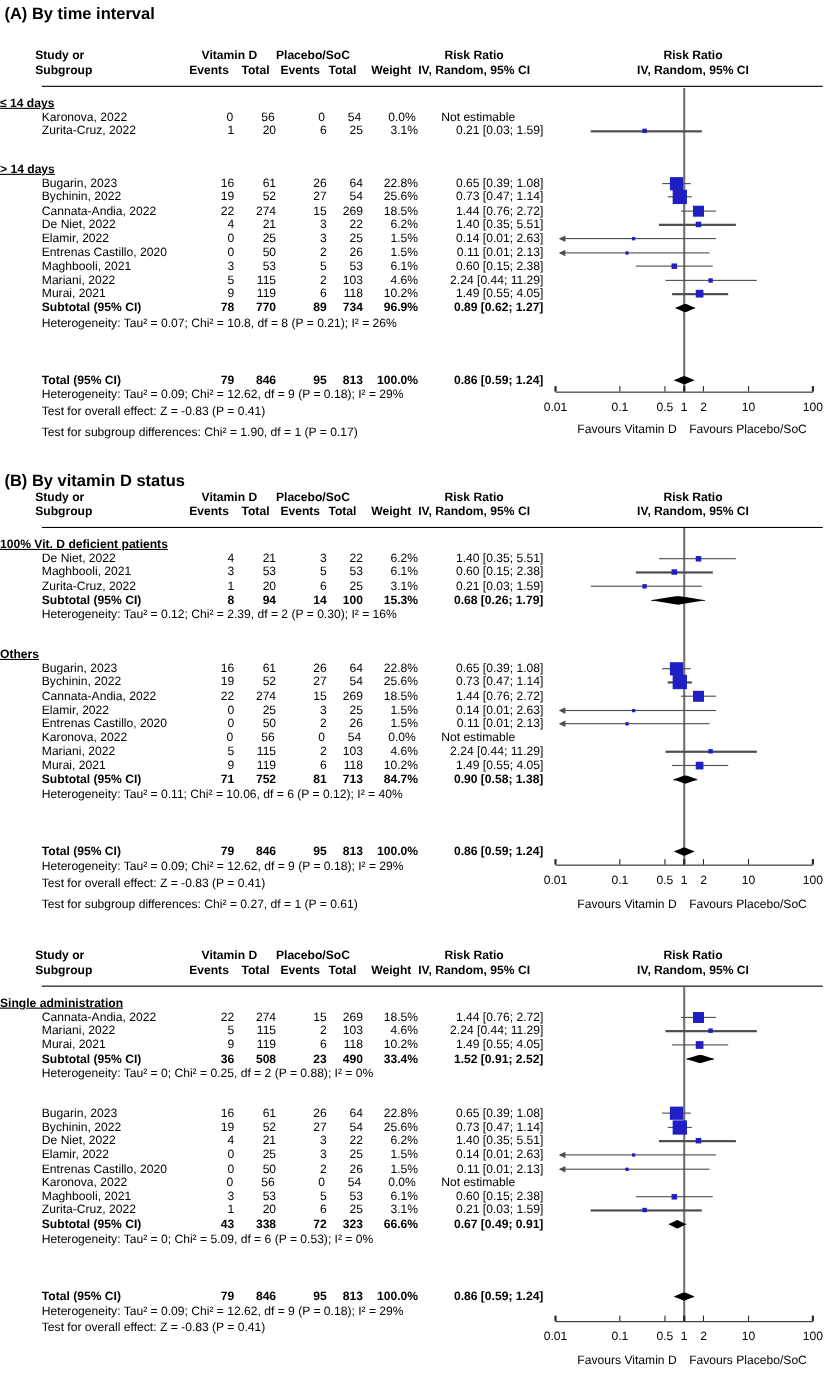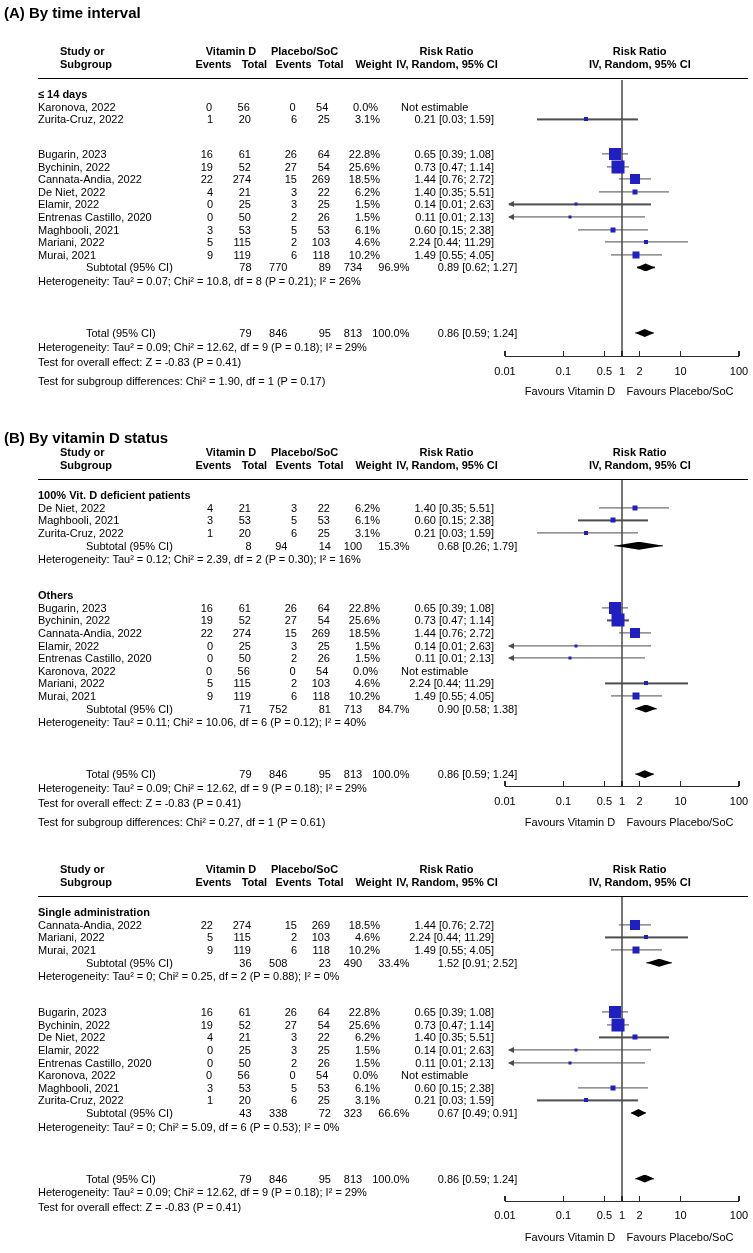--- a/index.html
+++ b/index.html
@@ -1,40 +1,40 @@
 <!DOCTYPE html>
 <html><head>
 <meta charset="utf-8">
 <style>
   html,body{margin:0;padding:0;background:#fff;}
   body{width:753px;height:1253px;position:relative;font-family:"Liberation Sans",sans-serif;font-size:11px;color:#000;overflow:hidden;}
   .panel{position:absolute;left:0;width:734px;}
   .panel-title{position:absolute;left:4px;margin:0;font-size:15px;font-weight:bold;white-space:nowrap;}
   .forest{position:absolute;left:0;width:753px;}
-  .hrow{display:flex;height:13px;align-items:center;font-weight:bold;padding-left:60px;}
+  .hrow{display:flex;height:13px;align-items:center;font-weight:bold;padding-left:32px;}
   .rule{margin-top:8px;margin-left:38px;width:710px;height:1px;background:#000;}
   .rows{padding-top:9px;}
   .row{display:flex;height:12.6px;align-items:center;padding-left:38px;position:relative;z-index:2;}
-  .row.bold{font-weight:normal;margin-left:48px;}
+  .row.bold{font-weight:bold;}
   .cell{white-space:nowrap;overflow:visible;}
   .c-study{width:140px;text-align:left;}
   .c-e1{width:35px;text-align:right;}
   .c-t1{width:38px;text-align:right;}
   .c-e2{width:46px;text-align:right;}
   .c-t2{width:33px;text-align:right;}
   .c-w{width:50px;text-align:right;}
   .c-rr{width:114px;text-align:right;padding-right:4px;}
   .c-rr.ne{text-align:center;padding-right:18px;}
   .c-pad{width:11px;}
   .c-plot{width:234px;position:relative;height:100%;}
   .span-vd{width:73px;text-align:center;}
   .span-pl{width:79px;text-align:center;}
   .c-rr-h{width:114px;text-align:center;padding-right:0;}
   .plot-h{width:234px;text-align:center;padding-left:14px;}
-  .grouprow{height:12.6px;display:flex;align-items:center;padding-left:38px;font-weight:bold;white-space:nowrap;}
+  .grouprow{height:12.6px;display:flex;align-items:center;font-weight:bold;white-space:nowrap;text-decoration:underline;}
   .noterow{height:15px;display:flex;align-items:center;padding-left:38px;white-space:nowrap;}
   .sp{height:22px;}
   .sp2{height:38px;}
   .sp3{height:4px;}
   .ci-line{position:absolute;top:50%;transform:translateY(-50%);height:1.2px;background:#4d4d4d;}
   .sq{position:absolute;top:50%;transform:translate(-50%,-50%);background:#1f1fc3;}
   .diamond{position:absolute;top:50%;transform:translateY(-50%);height:8px;background:#000;clip-path:polygon(0 50%,50% 0,100% 50%,50% 100%);}
   .arrowhead{position:absolute;top:50%;transform:translateY(-50%);left:-1px;width:0;height:0;
     border-top:3.5px solid transparent;border-bottom:3.5px solid transparent;border-right:6px solid #4d4d4d;}
   .overlay{position:absolute;left:0;top:0;width:753px;height:100%;z-index:1;pointer-events:none;}
@@ -92,20 +92,21 @@
           <div class="cell c-t2">25</div>
           <div class="cell c-w">3.1%</div>
           <div class="cell c-rr">0.21 [0.03; 1.59]</div>
           <div class="cell c-pad"></div>
           <div class="cell c-plot">
             <div class="ci-line" style="left: 27.9116px; width: 100.87px;"></div>
             <div class="sq" style="width: 4px; height: 4px; left: 77.3498px;"></div>
           </div>
         </div>
         <div class="sp"></div>
+        <div class="grouprow">&gt; 14 days</div>
         <div class="row">
           <div class="cell c-study">Bugarin, 2023</div>
           <div class="cell c-e1">16</div>
           <div class="cell c-t1">61</div>
           <div class="cell c-e2">26</div>
           <div class="cell c-t2">64</div>
           <div class="cell c-w">22.8%</div>
           <div class="cell c-rr">0.65 [0.39; 1.08]</div>
           <div class="cell c-pad"></div>
           <div class="cell c-plot">

